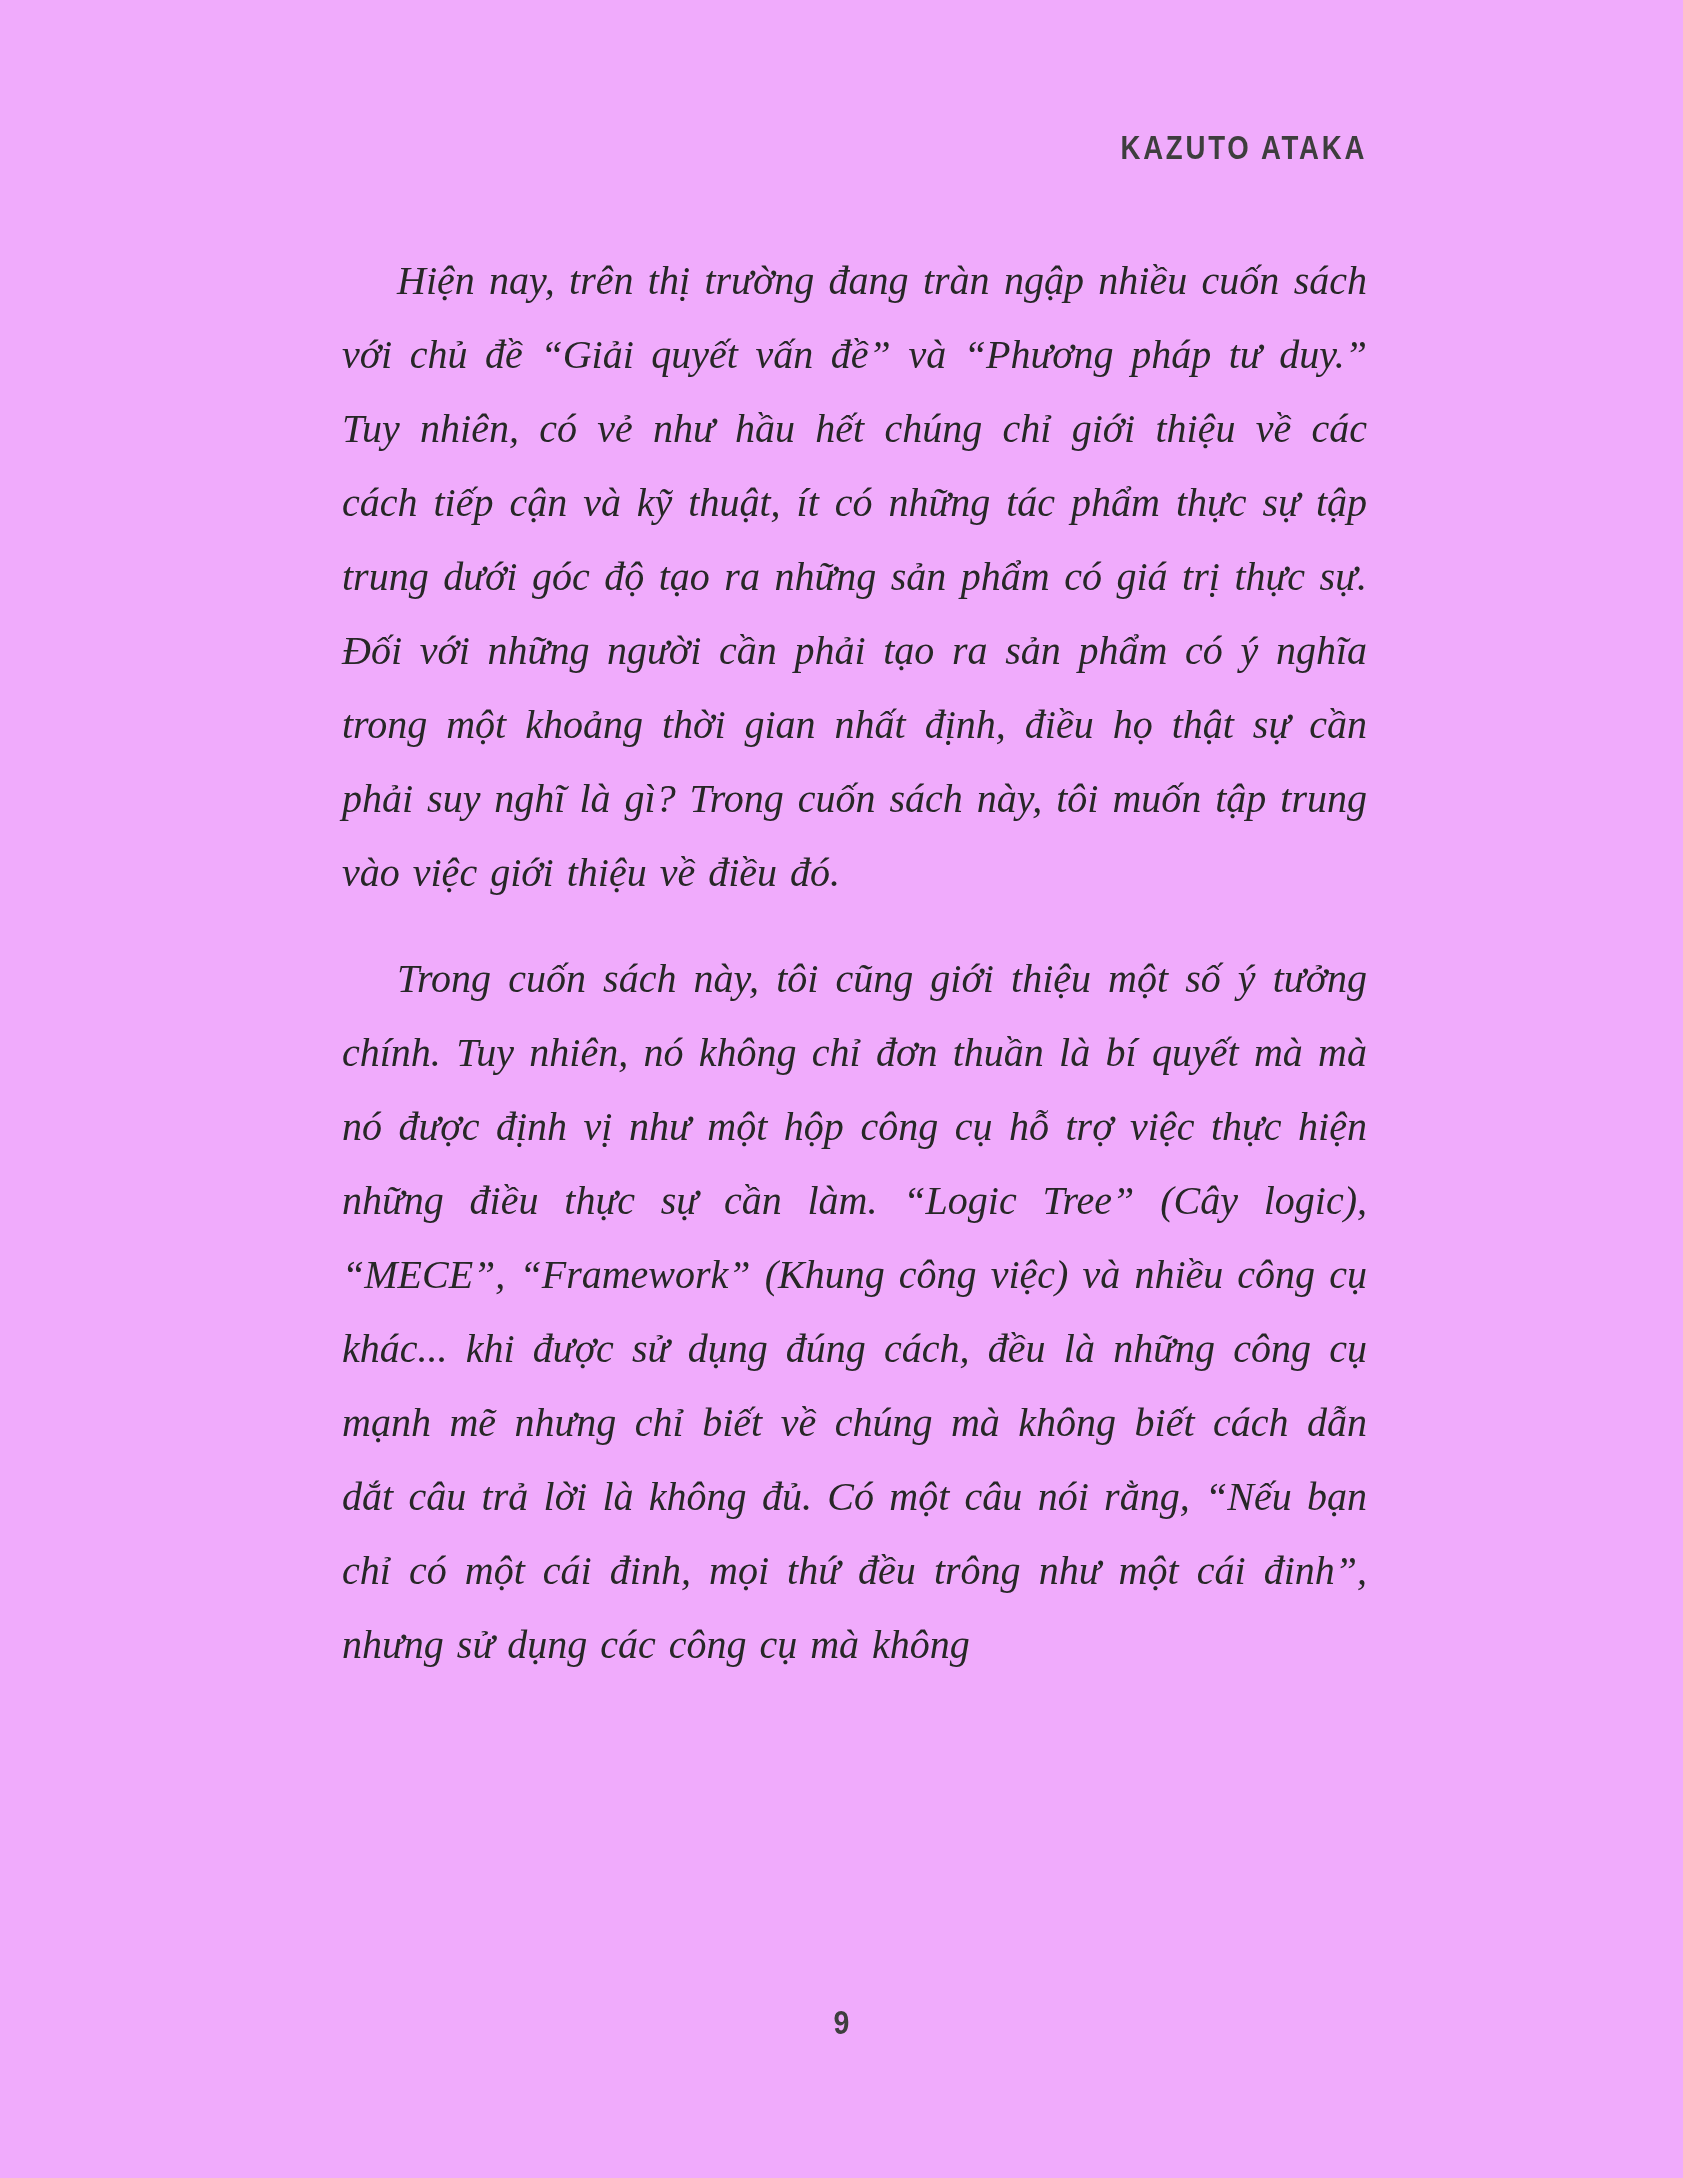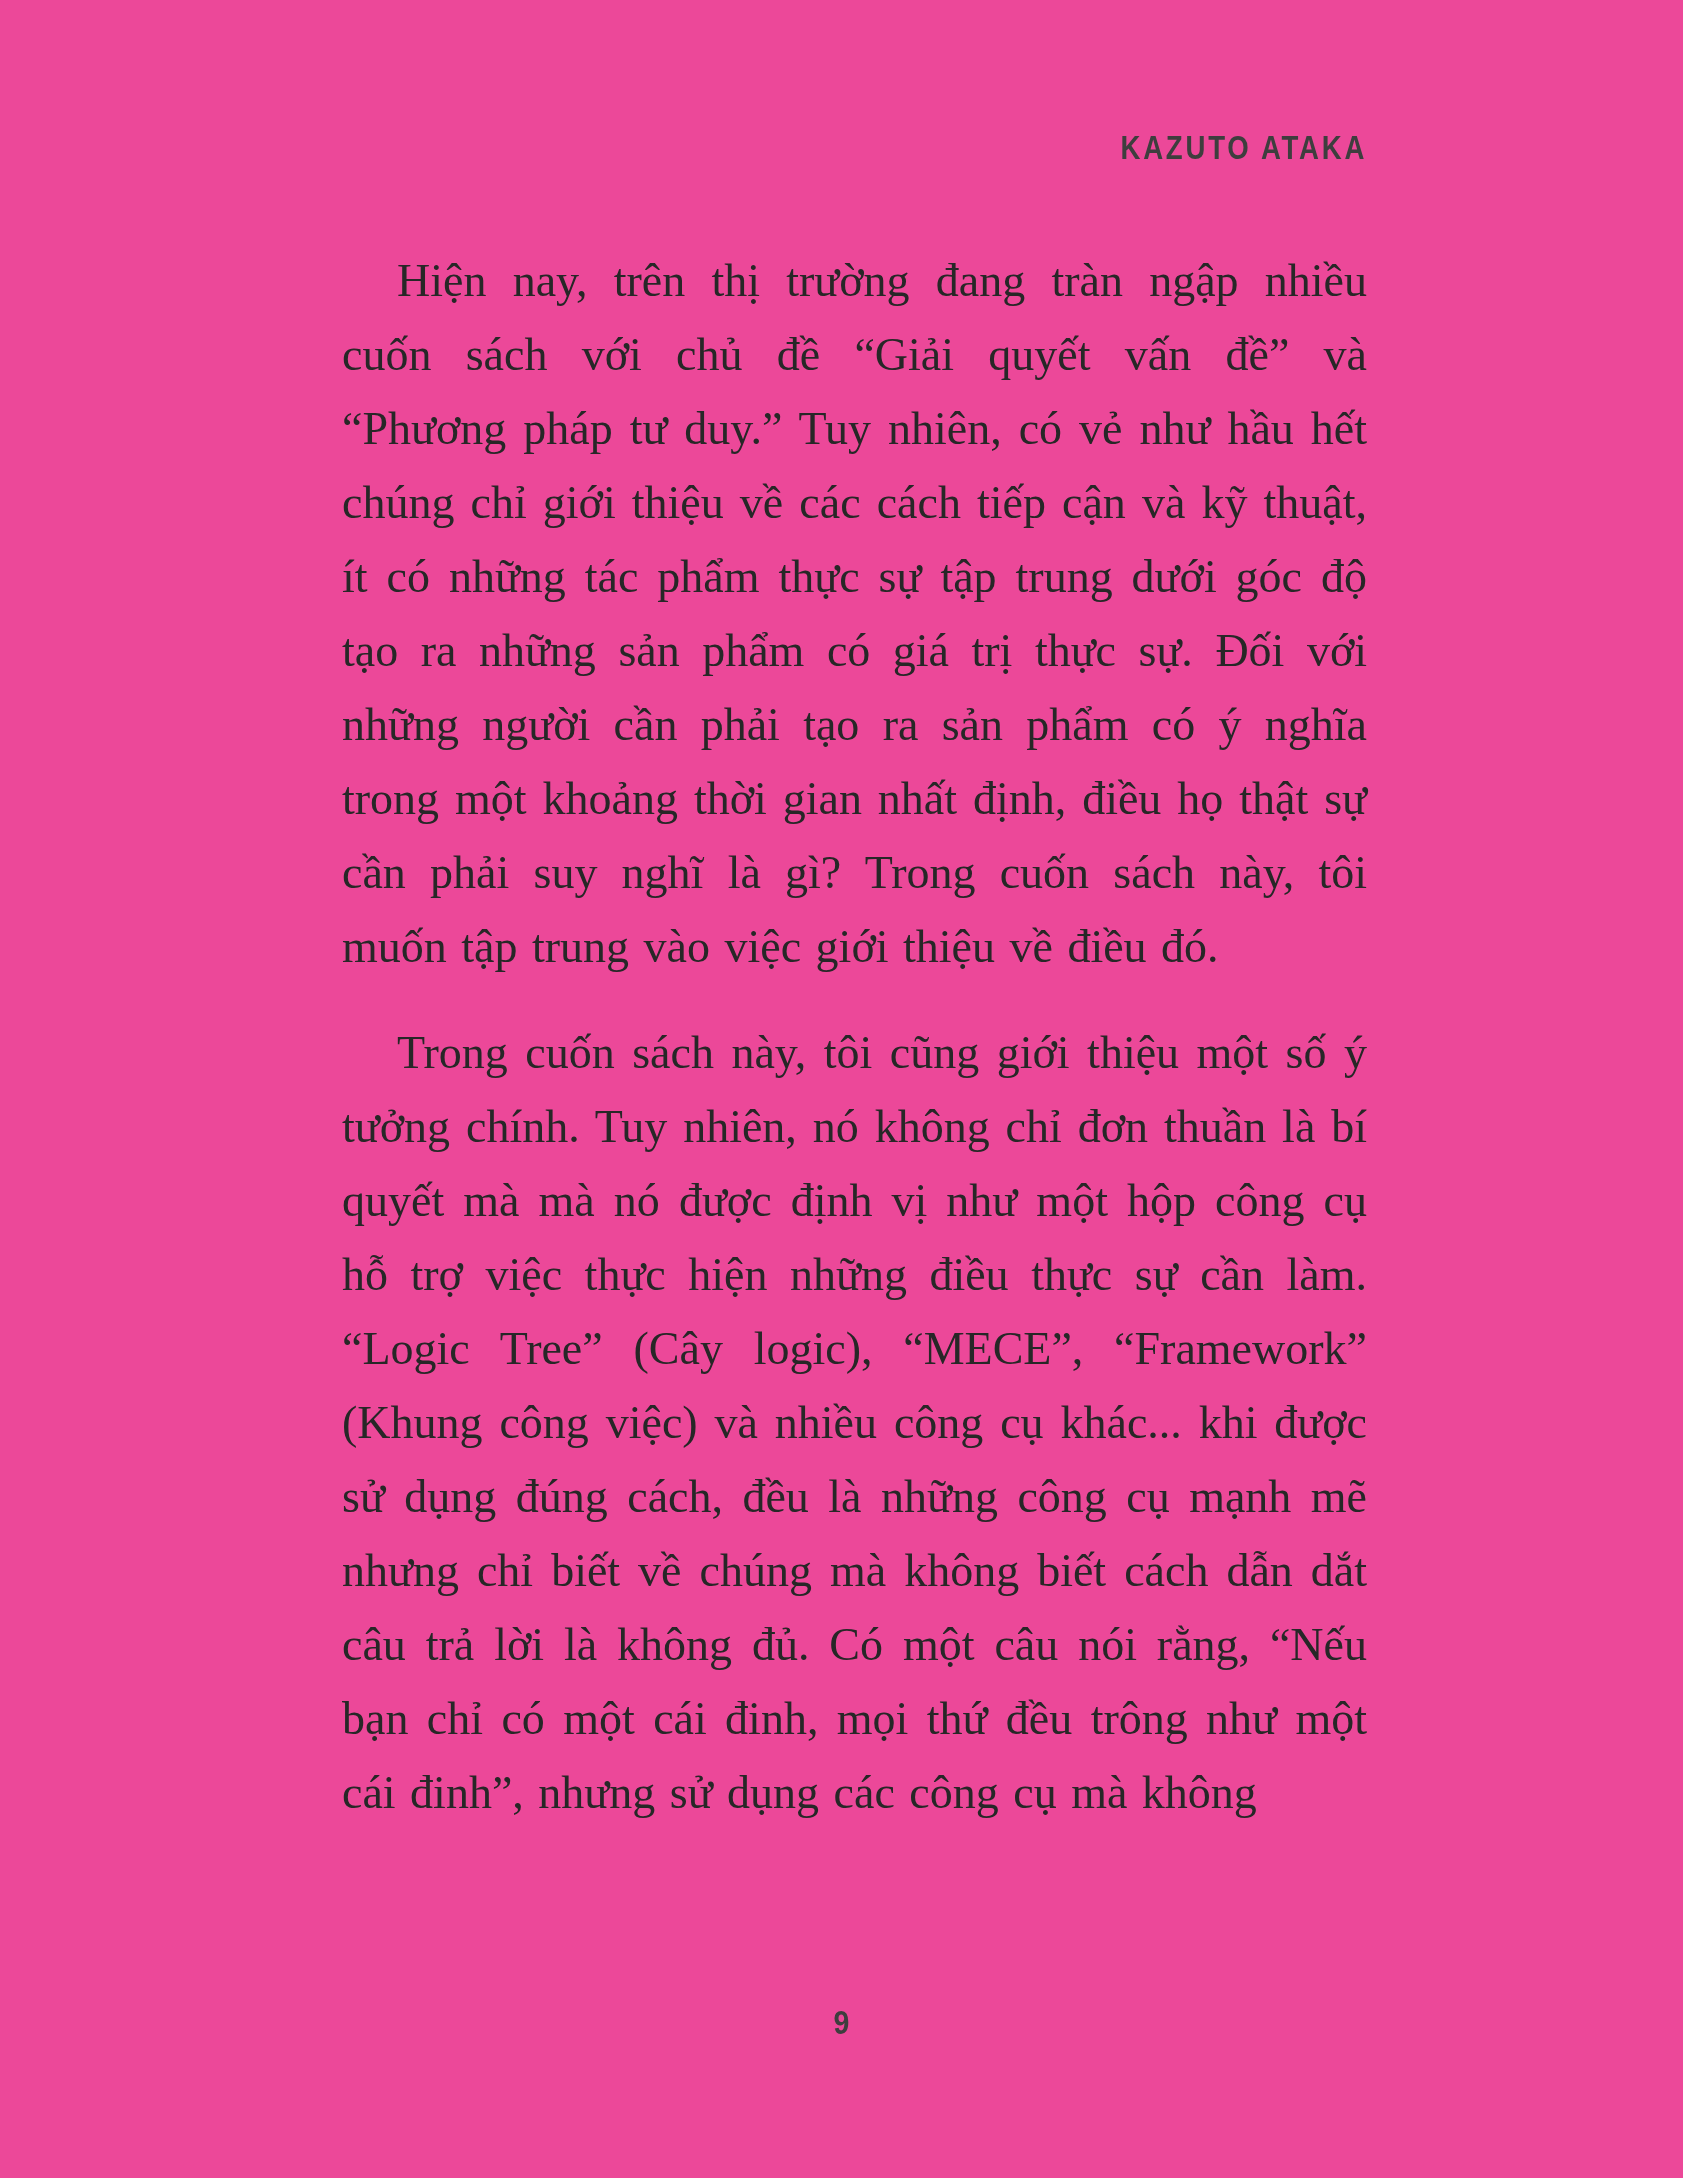--- a/index.html
+++ b/index.html
@@ -4,21 +4,21 @@
 <style>
   html, body {
     margin: 0;
     padding: 0;
     background: #ffffff;
   }
   .page {
     position: relative;
     width: 1683px;
     height: 2178px;
-    background: #ec4899;
+    background: #f0abfc;
     overflow: hidden;
     font-family: "Liberation Serif", serif;
   }
   .running-head {
     position: absolute;
     top: 131px;
     left: 342px;
     width: 1025px;
     text-align: right;
     font-family: "Liberation Sans", sans-serif;
@@ -31,24 +31,25 @@
     display: inline-block;
     transform: scale(0.92, 1.12);
     transform-origin: right center;
   }
   .content {
     position: absolute;
     top: 244px;
     left: 342px;
     width: 1025px;
     color: #272727;
-    font-size: 46px;
+    font-size: 40px;
     line-height: 74px;
     text-align: justify;
     text-justify: inter-word;
+    font-style: italic;
   }
   .content p {
     margin: 0 0 32px 0;
     text-indent: 55px;
     word-spacing: 3px;
   }
   .page-number {
     position: absolute;
     top: 2006px;
     left: 0;

